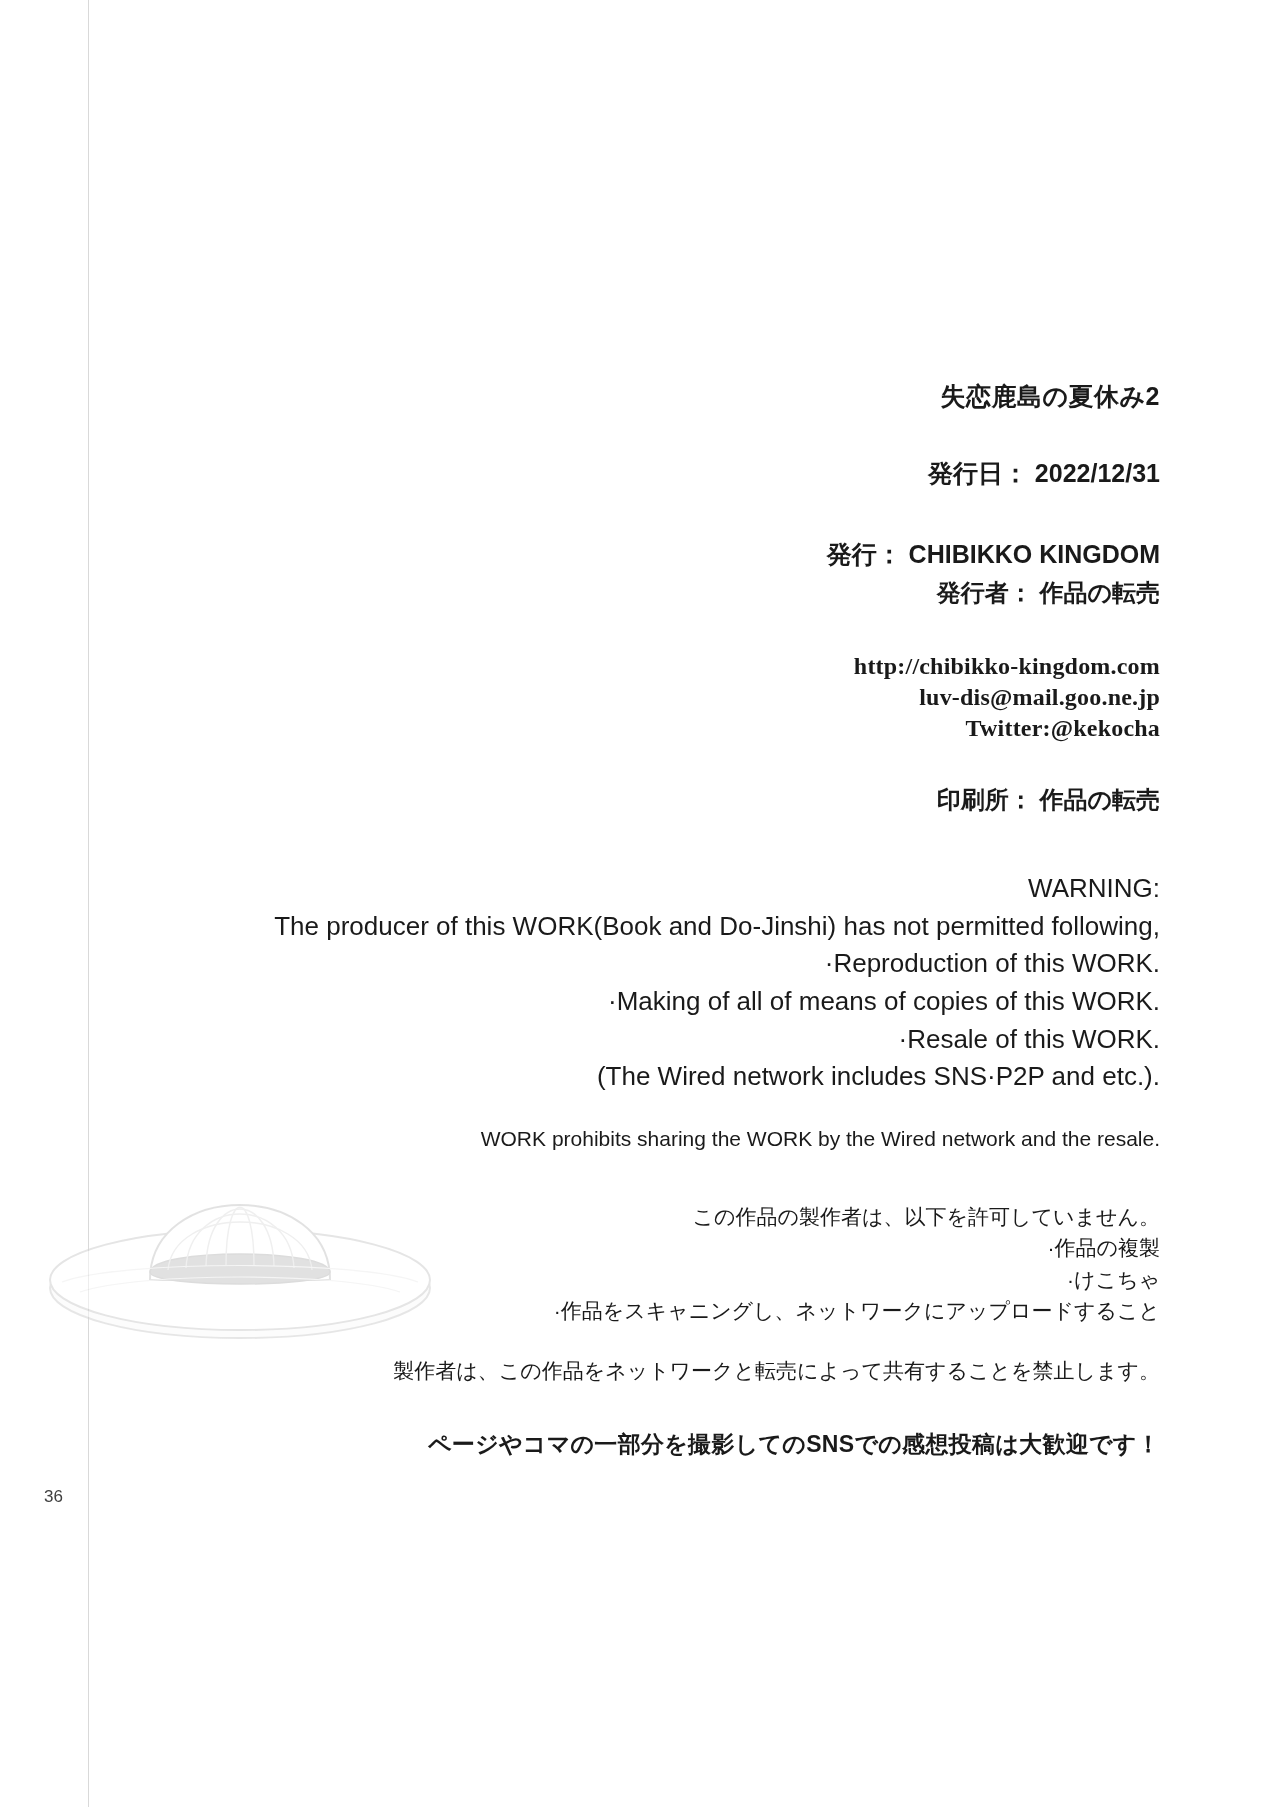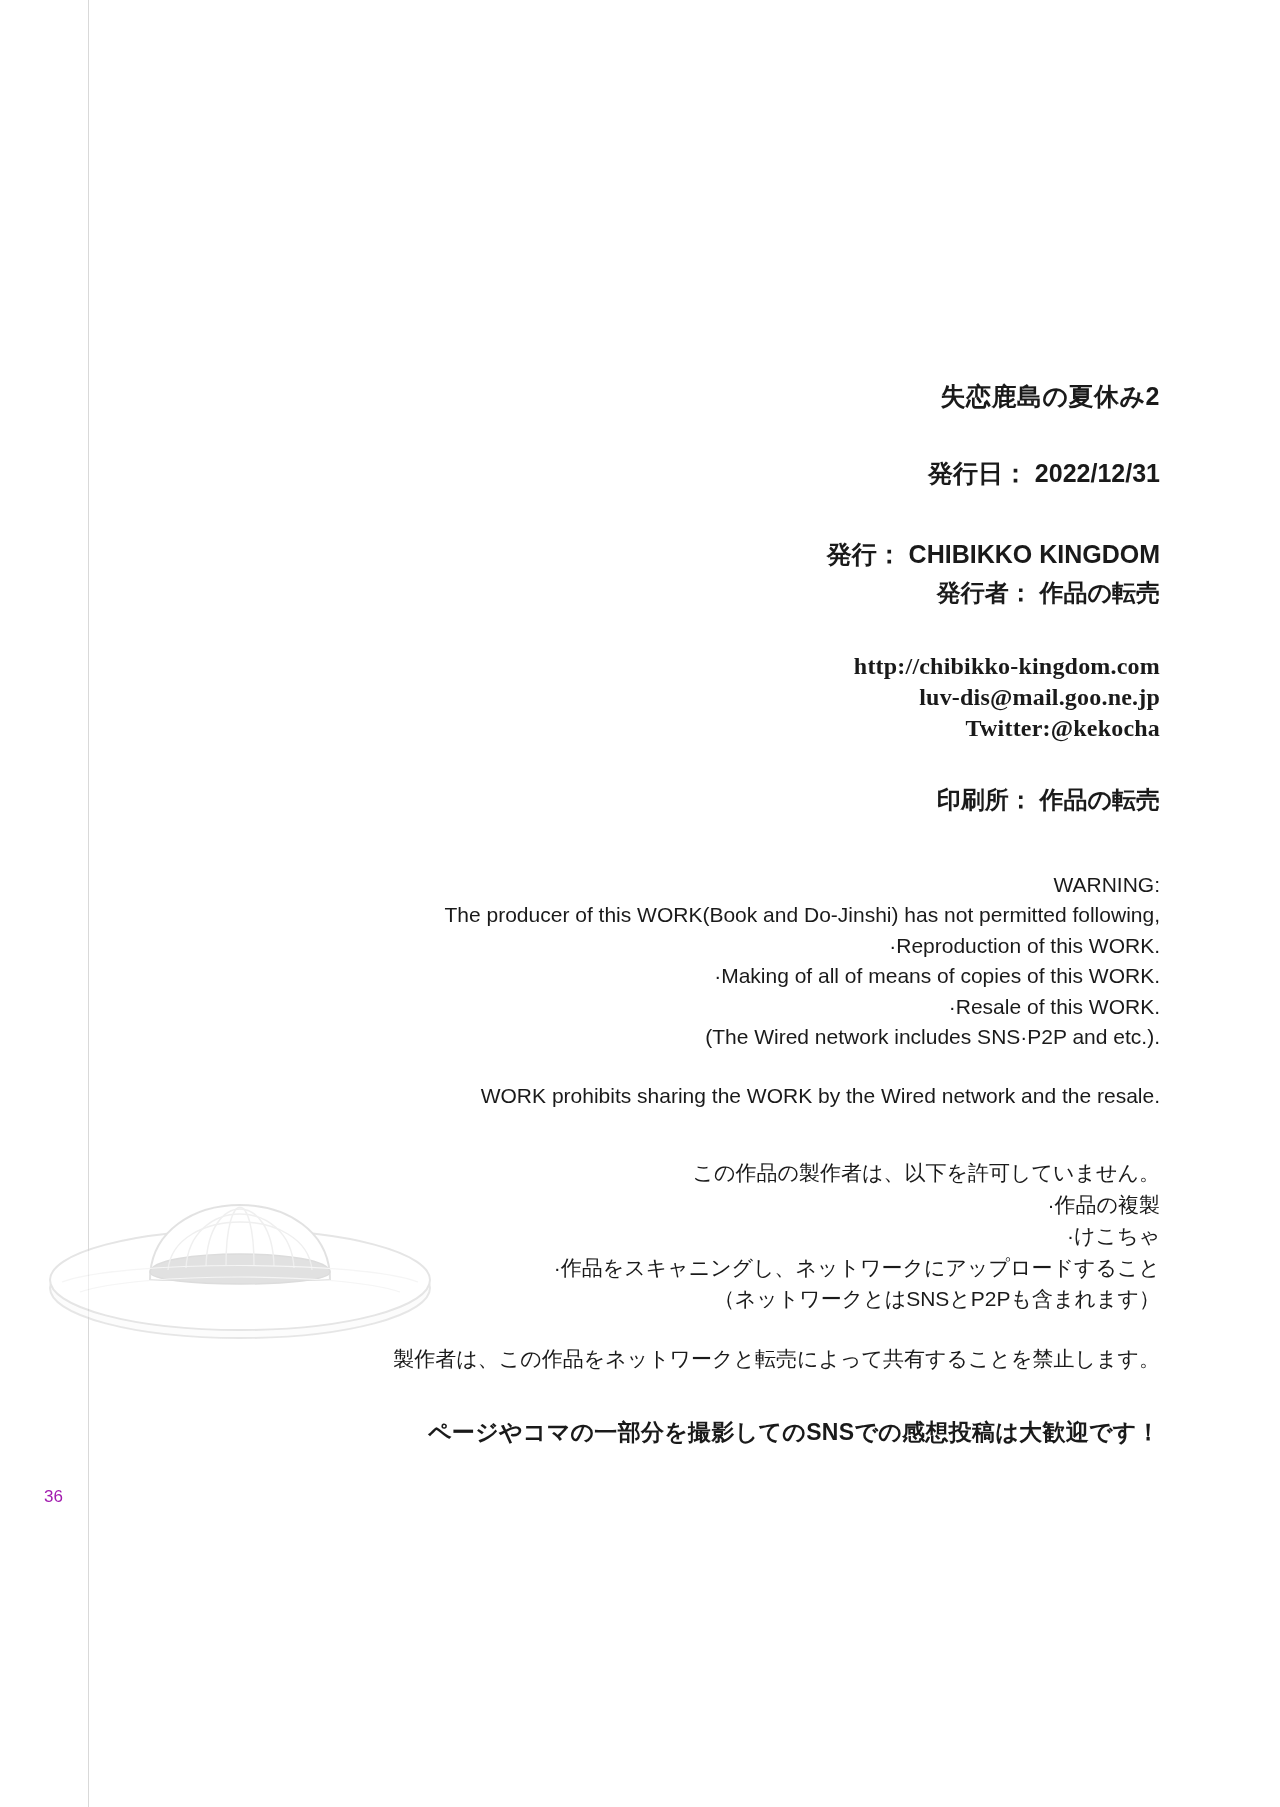--- a/index.html
+++ b/index.html
@@ -72,21 +72,21 @@
     letter-spacing: 0.2px;
   }
 
   .printer-line {
     font-size: 24px;
     font-weight: bold;
     margin: 0 0 54px 0;
   }
 
   .warning-block {
-    font-size: 21px;
+    font-size: 26px;
     line-height: 1.45;
     font-weight: 400;
     margin: 0 0 28px 0;
   }
   .warning-block p { margin: 0; }
 
   .warning-tail {
     font-size: 21px;
     line-height: 1.45;
     margin: 0 0 46px 0;
@@ -110,21 +110,21 @@
     font-weight: bold;
     margin: 0;
     letter-spacing: 0.3px;
   }
 
   .page-number {
     position: absolute;
     left: 44px;
     top: 1487px;
     font-size: 17px;
-    color: #a21caf;
+    color: #404040;
   }
 
   
   .hat {
     position: absolute;
     left: 40px;
     top: 1120px;
     width: 400px;
     height: 230px;
     opacity: 0.55;
@@ -182,21 +182,20 @@
 
   <div class="warning-tail">
     <p>WORK prohibits sharing the WORK by the Wired network and the resale.</p>
   </div>
 
   <div class="jp-block">
     <p>この作品の製作者は、以下を許可していません。</p>
     <p>·作品の複製</p>
     <p>·けこちゃ</p>
     <p>·作品をスキャニングし、ネットワークにアップロードすること</p>
-    <p>（ネットワークとはSNSとP2Pも含まれます）</p>
   </div>
 
   <div class="jp-prohibit">製作者は、この作品をネットワークと転売によって共有することを禁止します。</div>
 
   <div class="jp-welcome">ページやコマの一部分を撮影してのSNSでの感想投稿は大歓迎です！</div>
 
 </div>
 
 <div class="page-number">36</div>
 

